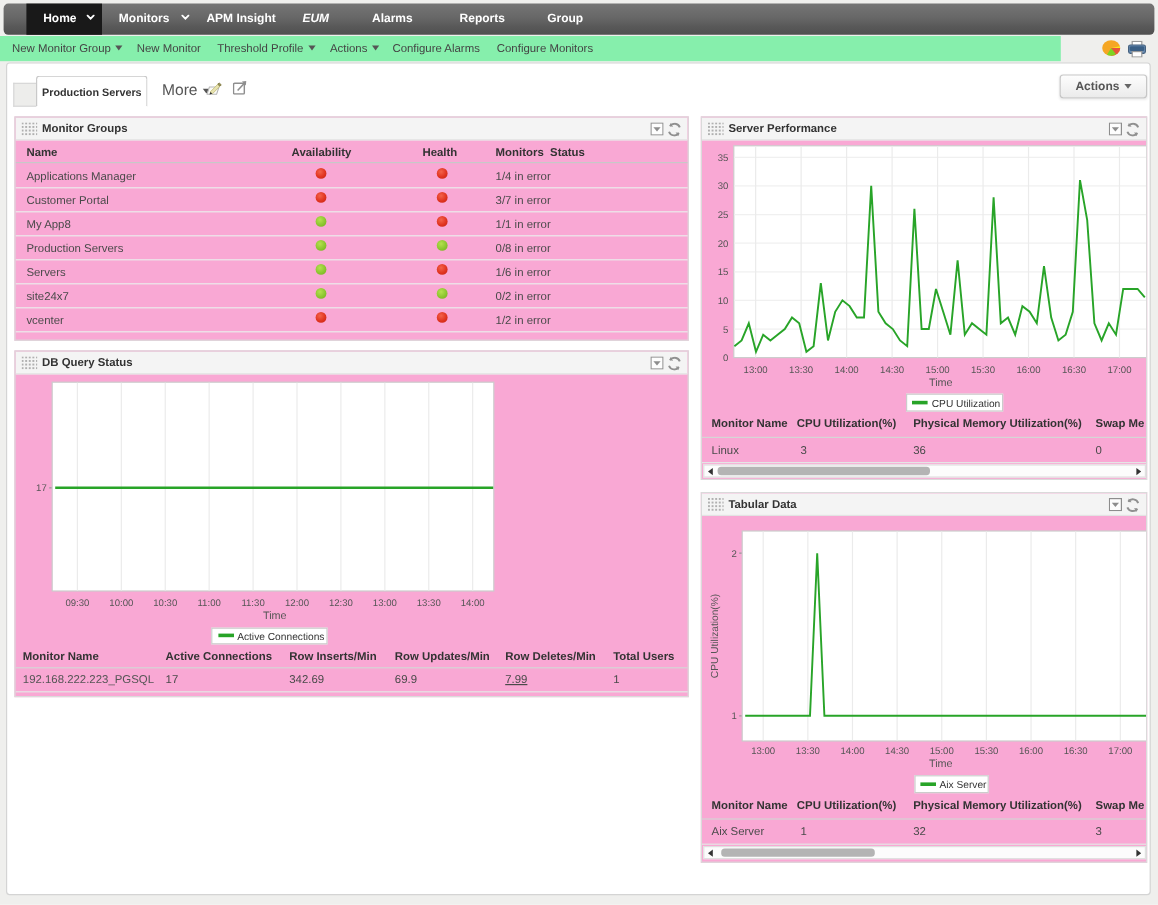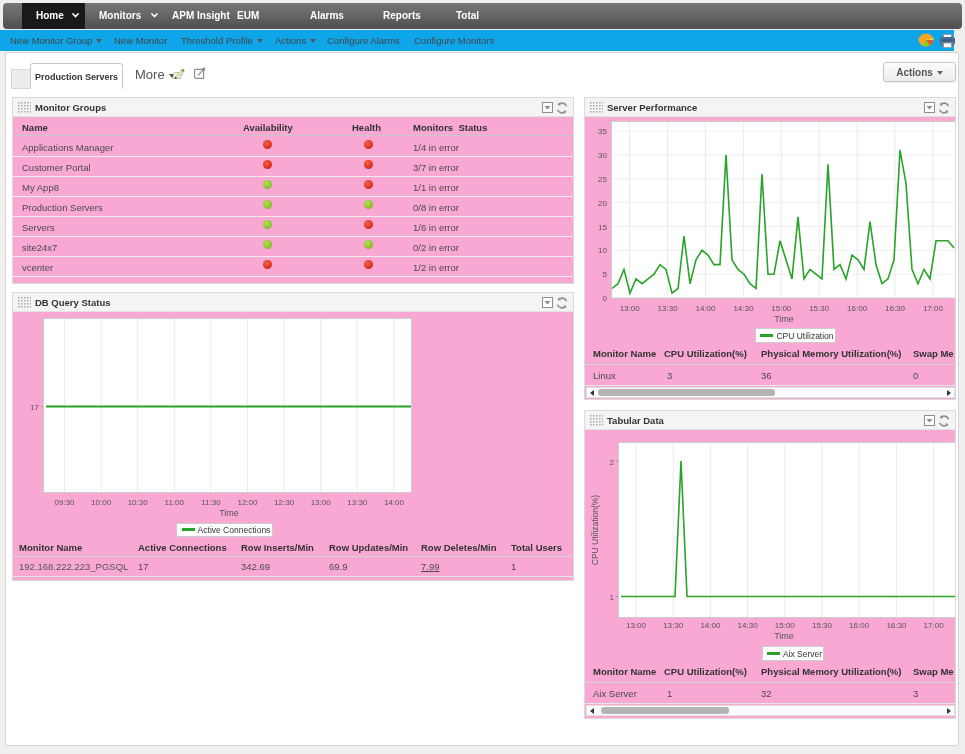--- a/index.html
+++ b/index.html
@@ -1,20 +1,20 @@
 <!DOCTYPE html>
 <html><head><meta charset="utf-8"><style>
 *{margin:0;padding:0;box-sizing:border-box}
 body{width:965px;height:754px;background:#efefed;font-family:"Liberation Sans",sans-serif;position:relative;overflow:hidden}
 .abs{position:absolute}
 .nav{position:absolute;left:3px;top:3px;width:959px;height:26px;border-radius:4px;
   background:linear-gradient(#757575,#676767 45%,#585858 75%,#505050);}
 .nav .item{position:absolute;top:0;height:26px;line-height:26px;color:#fff;font-size:10px;font-weight:bold;white-space:nowrap;}
 .navhome{position:absolute;left:19px;top:0;width:63px;height:26px;background:#191919;}
-.toolbar{position:absolute;left:0;top:30px;width:954px;height:21px;background:#0ea5e9;}
+.toolbar{position:absolute;left:0;top:30px;width:884px;height:21px;background:#86efac;}
 .toolbar .t{position:absolute;top:0;height:21px;line-height:21px;font-size:9.5px;color:#444;white-space:nowrap;}
 .cont{position:absolute;left:5px;top:52px;width:954px;height:694px;background:#fff;border:1px solid #d4d4d4;border-radius:3px;}
 .panel{position:absolute;background:#f9a8d4;border:1px solid #dadada;overflow:hidden;}
 .phead{position:absolute;left:0;top:0;right:0;height:19px;background:#f4f4f4;border-bottom:1px solid #e3e3e3;}
 .ptitle{position:absolute;left:22px;top:4px;font-size:9.5px;font-weight:bold;color:#333;white-space:nowrap;}
 .dots9{width:9px;height:9px;border-radius:50%;position:absolute;}
 .red{background:radial-gradient(circle at 40% 35%,#f4624a,#e03420 55%,#c32513);}
 .green{background:radial-gradient(circle at 40% 35%,#b5e04e,#8cc630 55%,#74ad1d);}
 .tbh{font-size:9.5px;font-weight:bold;color:#333;position:absolute;white-space:nowrap;}
 .tbc{font-size:9.5px;color:#4a4a4a;position:absolute;white-space:nowrap;}
@@ -30,24 +30,24 @@
  <div class="navhome"></div>
  <div class="item" style="left:33px;">Home</div>
  <div class="item" style="left:69px;"><svg width="7" height="5" viewBox="0 0 7 5" style="vertical-align:1px">
         <path d="M0.8 0.8 L3.5 3.6 L6.2 0.8" stroke="#fff" stroke-width="1.5" fill="none" stroke-linecap="round"></path>
       </svg></div>
  <div class="item" style="left:96px;text-align:right;">Monitors</div>
  <div class="item" style="left:148px;"><svg width="7" height="5" viewBox="0 0 7 5" style="vertical-align:1px">
         <path d="M0.8 0.8 L3.5 3.6 L6.2 0.8" stroke="#fff" stroke-width="1.5" fill="none" stroke-linecap="round"></path>
       </svg></div>
  <div class="item" style="left:169px;">APM Insight</div>
- <div class="item" style="left:234px;">EUM</div>
+ <div class="item" style="left:249px;font-style:italic;">EUM</div>
  <div class="item" style="left:307px;">Alarms</div>
  <div class="item" style="left:380px;">Reports</div>
- <div class="item" style="left:453px;">Total</div>
+ <div class="item" style="left:453px;">Group</div>
 </div>
 <div class="toolbar">
  <div class="t" style="left:10px;">New Monitor Group<span class="caret"></span></div>
  <div class="t" style="left:114px;">New Monitor</div>
  <div class="t" style="left:181px;">Threshold Profile<span class="caret"></span></div>
  <div class="t" style="left:275px;">Actions<span class="caret"></span></div>
  <div class="t" style="left:327px;">Configure Alarms</div>
  <div class="t" style="left:414px;">Configure Monitors</div>
  <svg width="16" height="14" viewBox="0 0 16 14" style="position:absolute;left:918px;top:3px;">
 <ellipse cx="8" cy="7" rx="7.5" ry="6.5" fill="#f5a623"></ellipse>

